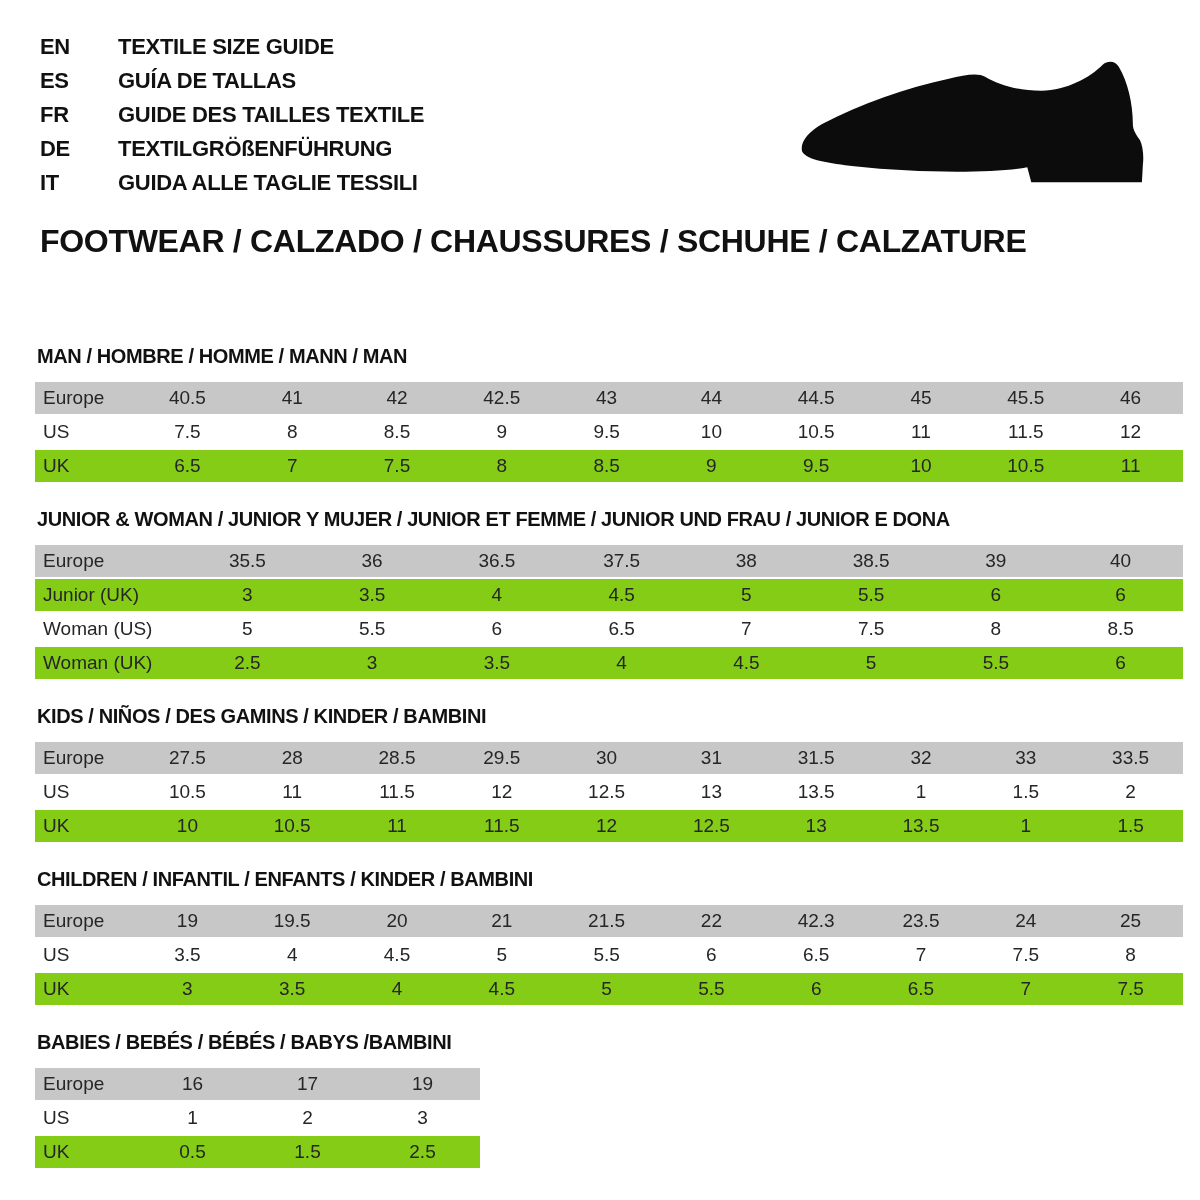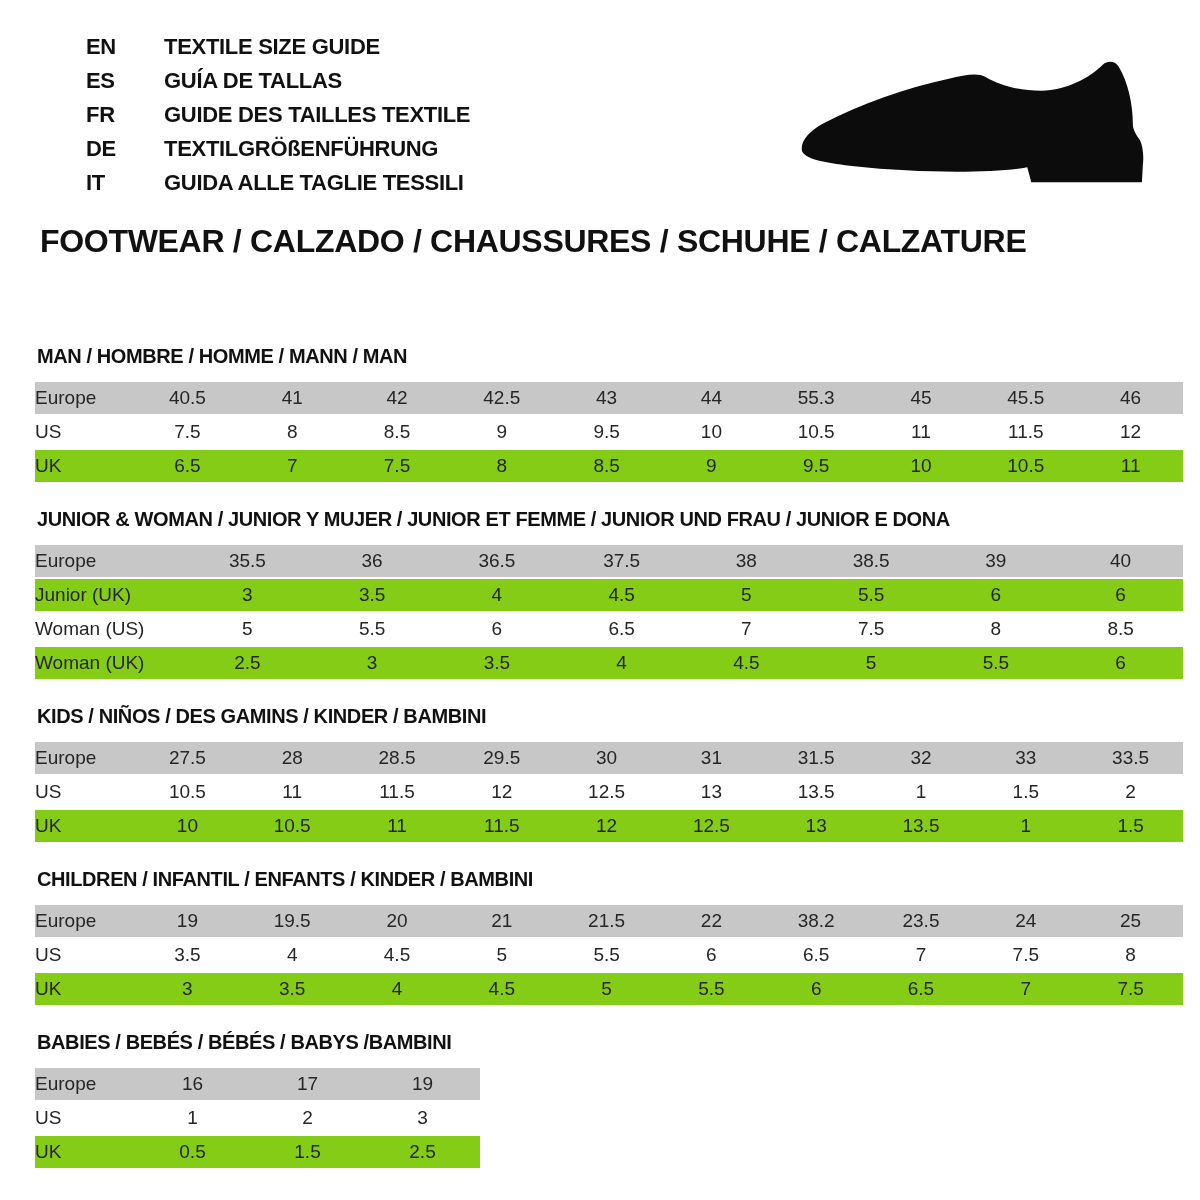--- a/index.html
+++ b/index.html
@@ -8,21 +8,21 @@
     background:#ffffff;
     font-family:"Liberation Sans", sans-serif;
     color:#1c1c1c;
     position:relative;
     overflow:hidden;
   }
 
   
   .header-block {
     position:absolute; top:30px; left:40px;
-    font-weight:bold; font-size:22px; letter-spacing:-0.3px; color:#111;margin-left:46px;
+    font-weight:bold; font-size:22px; letter-spacing:-0.3px; color:#111;
   }
   .lang-row { display:flex; line-height:34px; white-space:nowrap; }
   .lang-code { width:78px; flex:0 0 78px; }
 
   .category-title {
     position:absolute; top:223px; left:40px;
     font-weight:bold; font-size:32px; letter-spacing:-0.3px; color:#111;
     white-space:nowrap; margin:0;
   }
 
@@ -43,21 +43,21 @@
     border-collapse:collapse; table-layout:fixed;
     width:1148px;
     font-size:19px; color:#262626;
   }
   table.size-table.compact { width:445px; }
   table.size-table td {
     height:32px; padding:0; text-align:center;
     border-bottom:2px solid #ffffff;
     overflow:hidden; white-space:nowrap;
   }
-  table.size-table td.lbl { text-align:left; }
+  table.size-table td.lbl { text-align:left; padding-left:8px; }
   tr.row-hdr td { background:#c7c7c7; }
   tr.row-alt td { background:#84cc16; }
 </style>
 </head>
 <body>
 
 <div class="header-block" id="langs">
     <div class="lang-row">
       <span class="lang-code">EN</span>
       <span class="lang-label">TEXTILE SIZE GUIDE</span>
@@ -121,21 +121,21 @@
         </colgroup>
         <tbody>
           <tr class="row-hdr">
             <td class="lbl">Europe</td>
             <td>40.5</td>
             <td>41</td>
             <td>42</td>
             <td>42.5</td>
             <td>43</td>
             <td>44</td>
-            <td>55.3</td>
+            <td>44.5</td>
             <td>45</td>
             <td>45.5</td>
             <td>46</td>
           </tr>
           <tr class="row-plain">
             <td class="lbl">US</td>
             <td>7.5</td>
             <td>8</td>
             <td>8.5</td>
             <td>9</td>
@@ -301,21 +301,21 @@
         </colgroup>
         <tbody>
           <tr class="row-hdr">
             <td class="lbl">Europe</td>
             <td>19</td>
             <td>19.5</td>
             <td>20</td>
             <td>21</td>
             <td>21.5</td>
             <td>22</td>
-            <td>38.2</td>
+            <td>42.3</td>
             <td>23.5</td>
             <td>24</td>
             <td>25</td>
           </tr>
           <tr class="row-plain">
             <td class="lbl">US</td>
             <td>3.5</td>
             <td>4</td>
             <td>4.5</td>
             <td>5</td>

